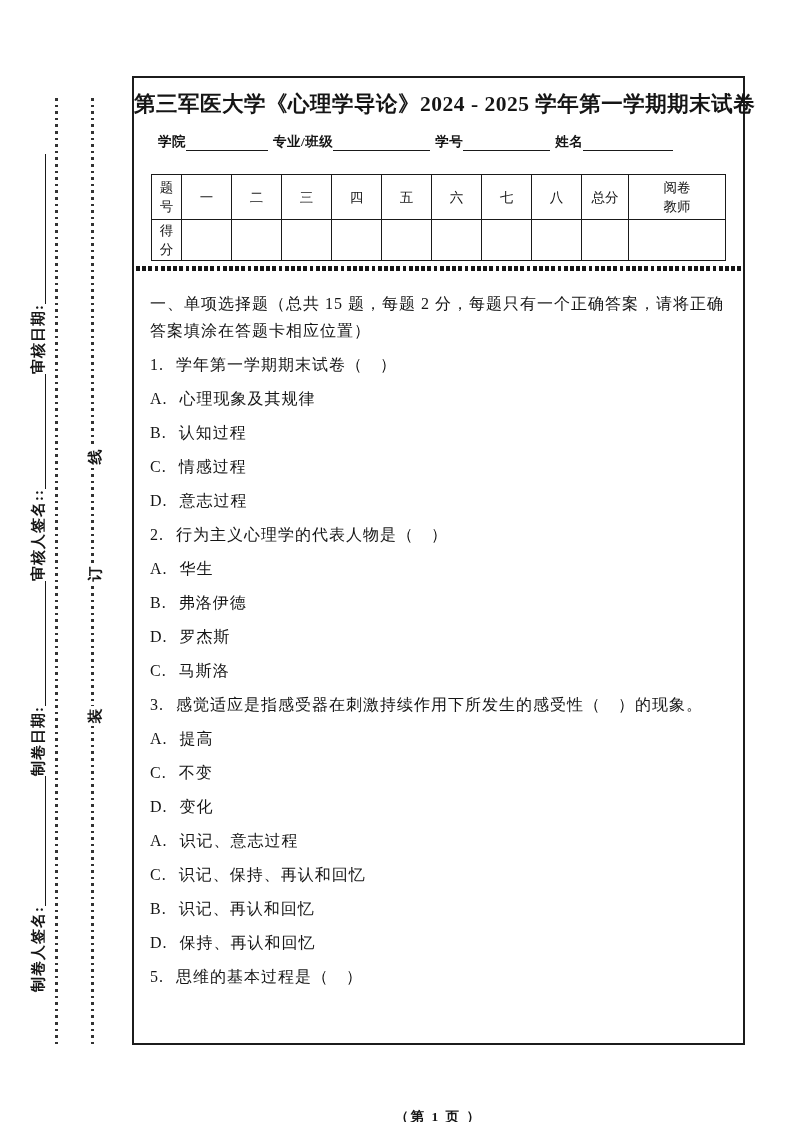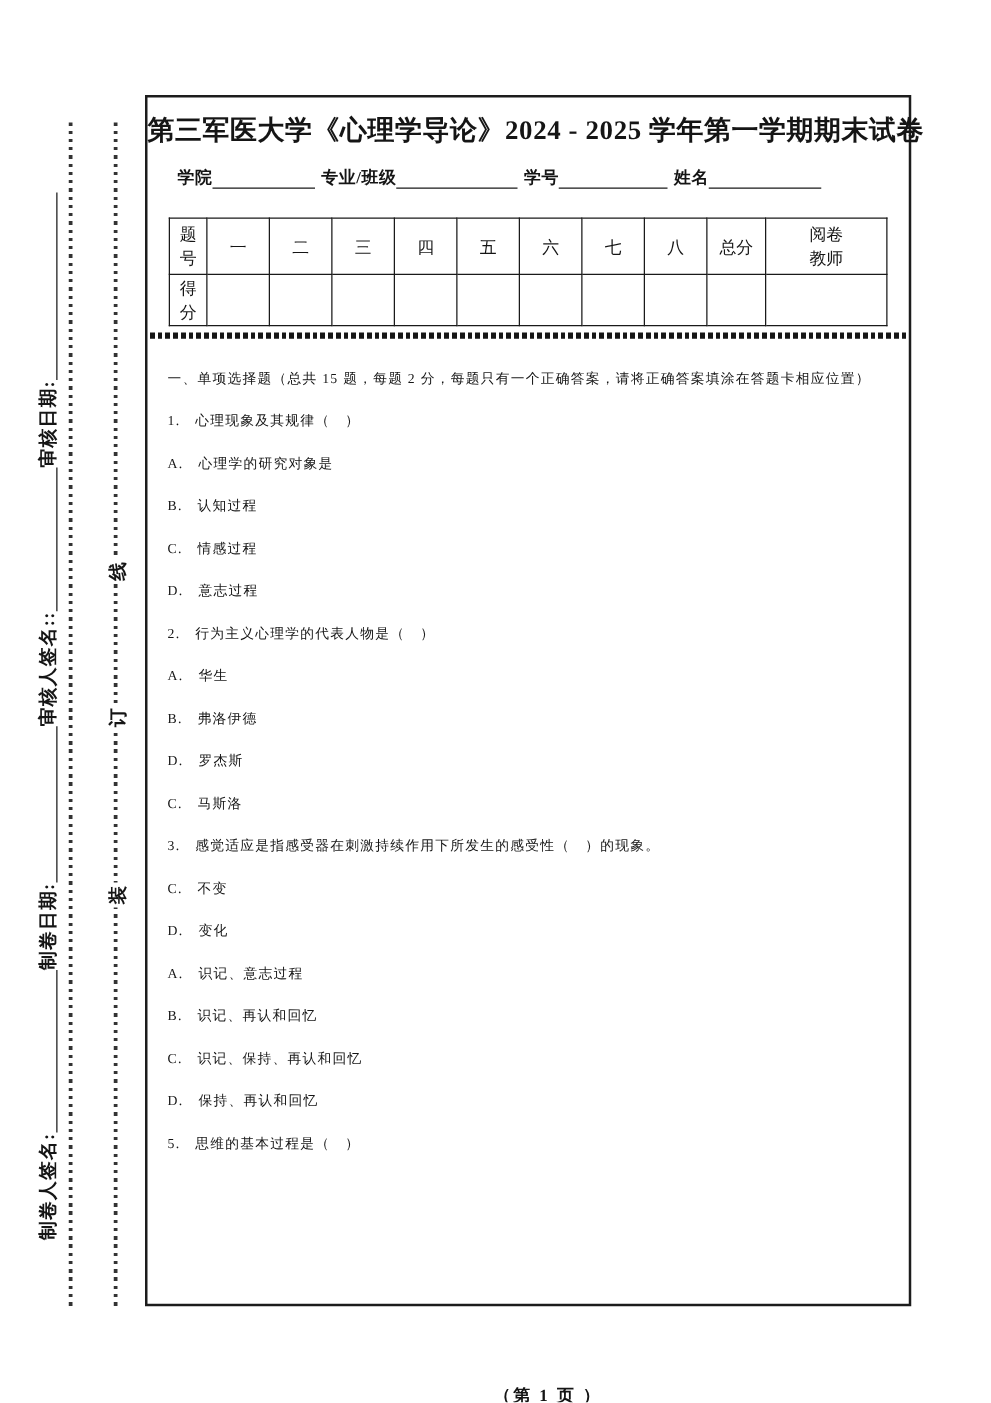--- a/index.html
+++ b/index.html
@@ -30,21 +30,21 @@
   .seal-char{
     position:absolute;left:85px;width:20px;height:20px;background:#fff;
     transform:rotate(-90deg);font-size:15px;font-weight:bold;
     text-align:center;line-height:20px;z-index:2;
   }
   .seal-char:nth-of-type(1){top:706px;} 
   .seal-char:nth-of-type(2){top:564px;} 
   .seal-char:nth-of-type(3){top:447px;} 
   
   .frame{
-    position:absolute;left:116px;top:76px;width:613px;height:969px;
+    position:absolute;left:132px;top:76px;width:613px;height:969px;
     border:2px solid #1c1c1c;box-sizing:border-box;
   }
   .title{
     margin-top:11px;text-align:center;font-size:21.5px;font-weight:bold;
     white-space:nowrap;letter-spacing:0.5px;
   }
   .fields{
     display:flex;align-items:flex-end;margin:15px 18px 11px 24px;
     font-size:13.5px;font-weight:600;letter-spacing:0.5px;
   }
@@ -68,21 +68,21 @@
   .score tr:nth-child(2) td{height:40px;}
   .col-qn{width:30px;}.col-n{width:50px;}.col-total{width:47px;}.col-grader{width:97px;}
   
   .dotrule{
     position:absolute;left:2px;right:2px;top:188px;height:4.6px;
     background:repeating-linear-gradient(90deg,#161616 0 3.8px,transparent 3.8px 6.2px);
   }
   
   .body{
     position:absolute;left:16px;top:212px;width:582px;
-    font-size:11px;letter-spacing:1px;
+    font-size:16px;letter-spacing:1px;
   }
   .line{line-height:27px;margin:0 0 7px 0;}
   .line .prefix{margin-right:12px;}
   .section{line-height:27px;margin:0 0 7px 0;}
   
   .footer{
     position:absolute;left:132px;width:613px;top:1108px;text-align:center;
     font-size:13.5px;font-weight:bold;letter-spacing:2px;
   }
 </style>
@@ -189,25 +189,25 @@
       </tr>
     </tbody>
       </table>
 
     <div class="dotrule"></div>
 
     <div class="body">
       <div class="section">一、单项选择题（总共 15 题，每题 2 分，每题只有一个正确答案，请将正确答案填涂在答题卡相应位置）</div>
 
         <div class="line">
-          <span class="prefix">1.</span><span>心理现象及其规律（　）</span>
-        </div>
-
-        <div class="line">
-          <span class="prefix">A.</span><span>心理学的研究对象是</span>
+          <span class="prefix">1.</span><span>学年第一学期期末试卷（　）</span>
+        </div>
+
+        <div class="line">
+          <span class="prefix">A.</span><span>心理现象及其规律</span>
         </div>
 
         <div class="line">
           <span class="prefix">B.</span><span>认知过程</span>
         </div>
 
         <div class="line">
           <span class="prefix">C.</span><span>情感过程</span>
         </div>
 
@@ -232,44 +232,47 @@
         </div>
 
         <div class="line">
           <span class="prefix">C.</span><span>马斯洛</span>
         </div>
 
         <div class="line">
           <span class="prefix">3.</span><span>感觉适应是指感受器在刺激持续作用下所发生的感受性（　）的现象。</span>
         </div>
 
+        <div class="line">
+          <span class="prefix">A.</span><span>提高</span>
+        </div>
 
 
         <div class="line">
           <span class="prefix">C.</span><span>不变</span>
         </div>
 
         <div class="line">
           <span class="prefix">D.</span><span>变化</span>
         </div>
 
 
         <div class="line">
           <span class="prefix">A.</span><span>识记、意志过程</span>
         </div>
 
         <div class="line">
+          <span class="prefix">C.</span><span>识记、保持、再认和回忆</span>
+        </div>
+
+        <div class="line">
           <span class="prefix">B.</span><span>识记、再认和回忆</span>
         </div>
 
         <div class="line">
-          <span class="prefix">C.</span><span>识记、保持、再认和回忆</span>
-        </div>
-
-        <div class="line">
           <span class="prefix">D.</span><span>保持、再认和回忆</span>
         </div>
 
         <div class="line">
           <span class="prefix">5.</span><span>思维的基本过程是（　）</span>
         </div>
 
     </div>
 
   </div>

